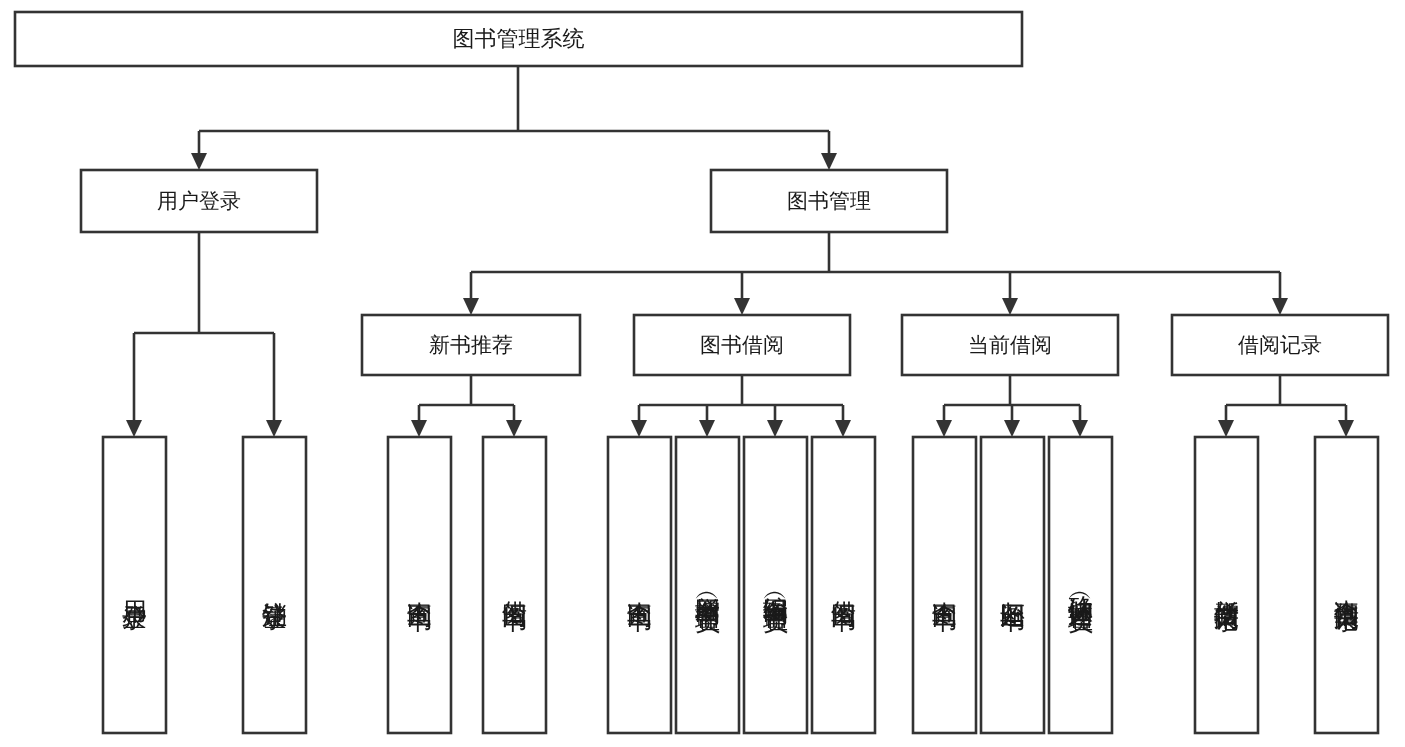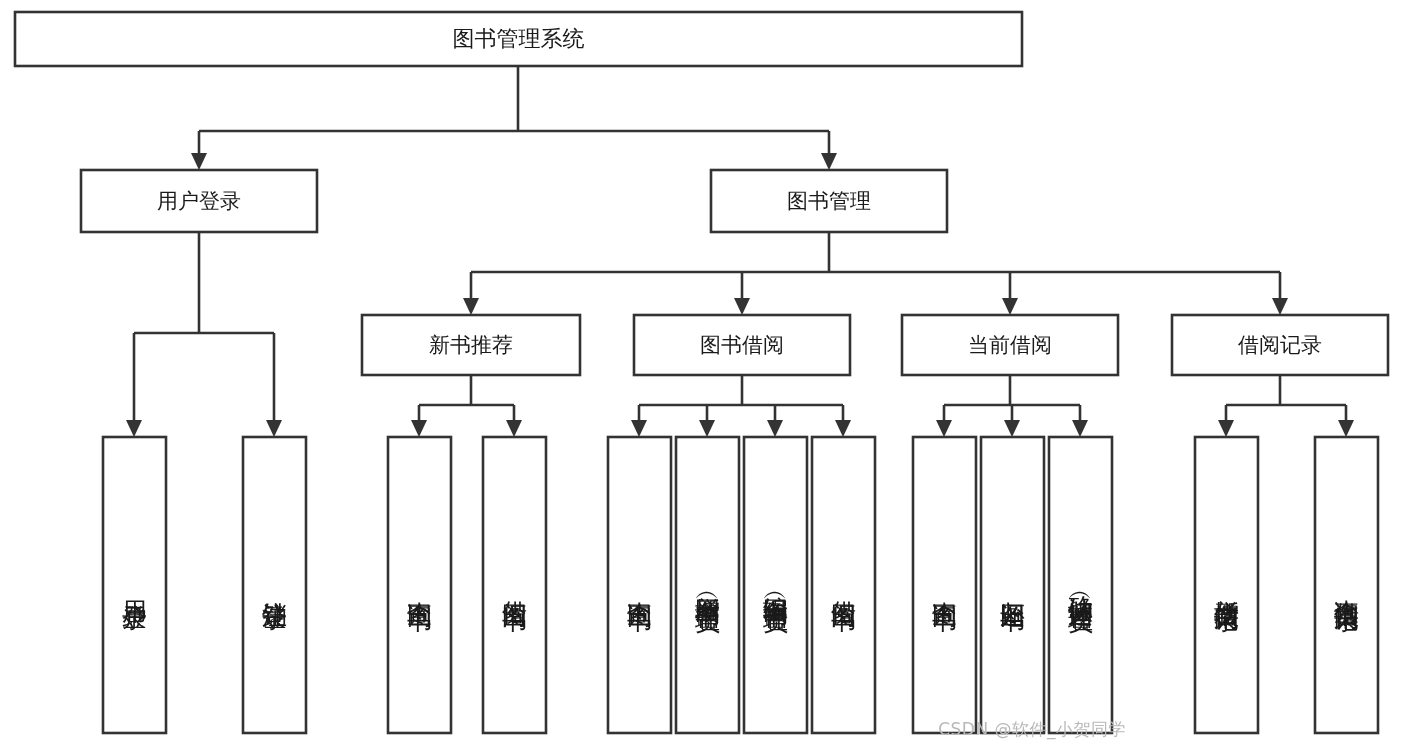--- a/index.html
+++ b/index.html
@@ -210,14 +210,13 @@
         <span class="vlabel">确认归还（管理员）</span>
       </div>
       <div class="vlabel-wrap" style="left: 1195px; top: 437px; width: 63px; height: 296px;">
         <span class="vlabel">新增借阅记录</span>
       </div>
       <div class="vlabel-wrap" style="left: 1315px; top: 437px; width: 63px; height: 296px;">
         <span class="vlabel">查询借阅记录</span>
       </div>
     </div>
 
-  <div class="watermark">CSDN @软件_小贺同学</div>
 </div>
 
 </body></html>

